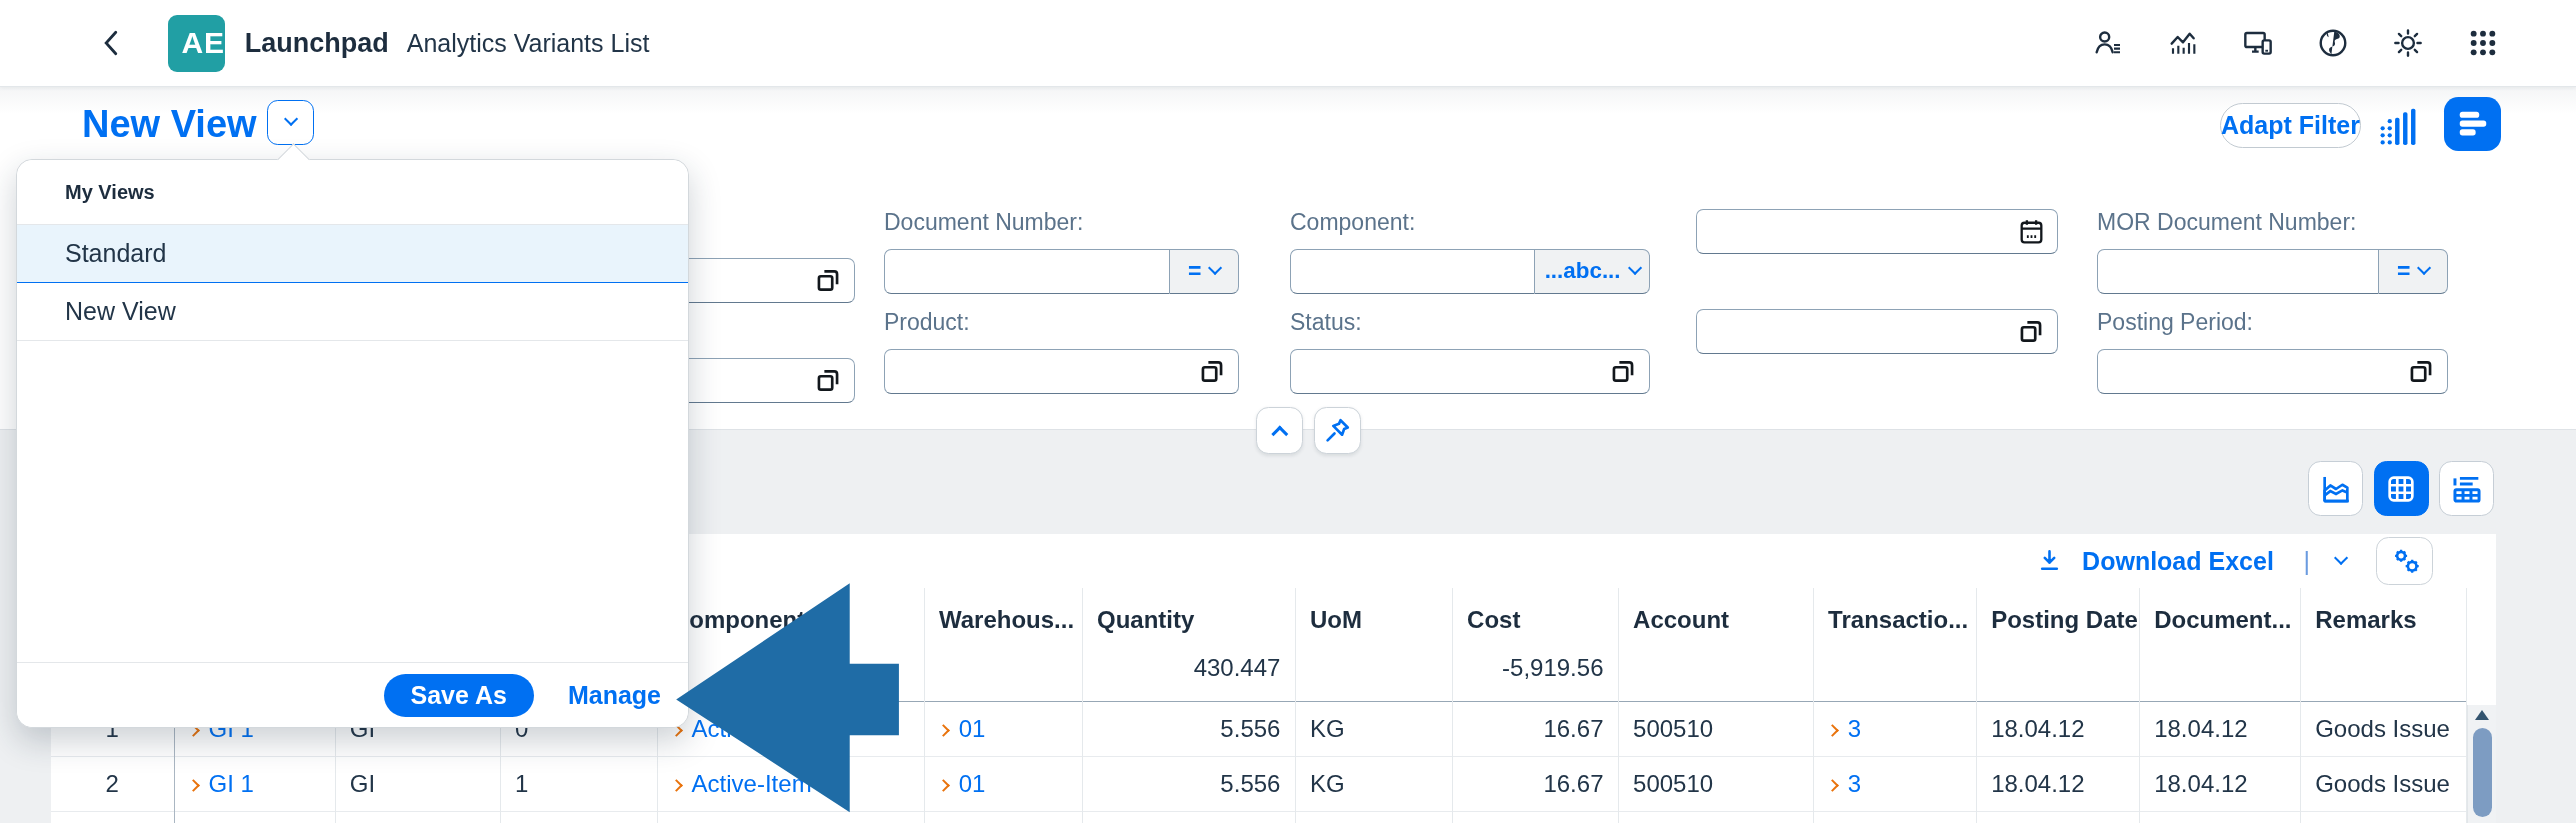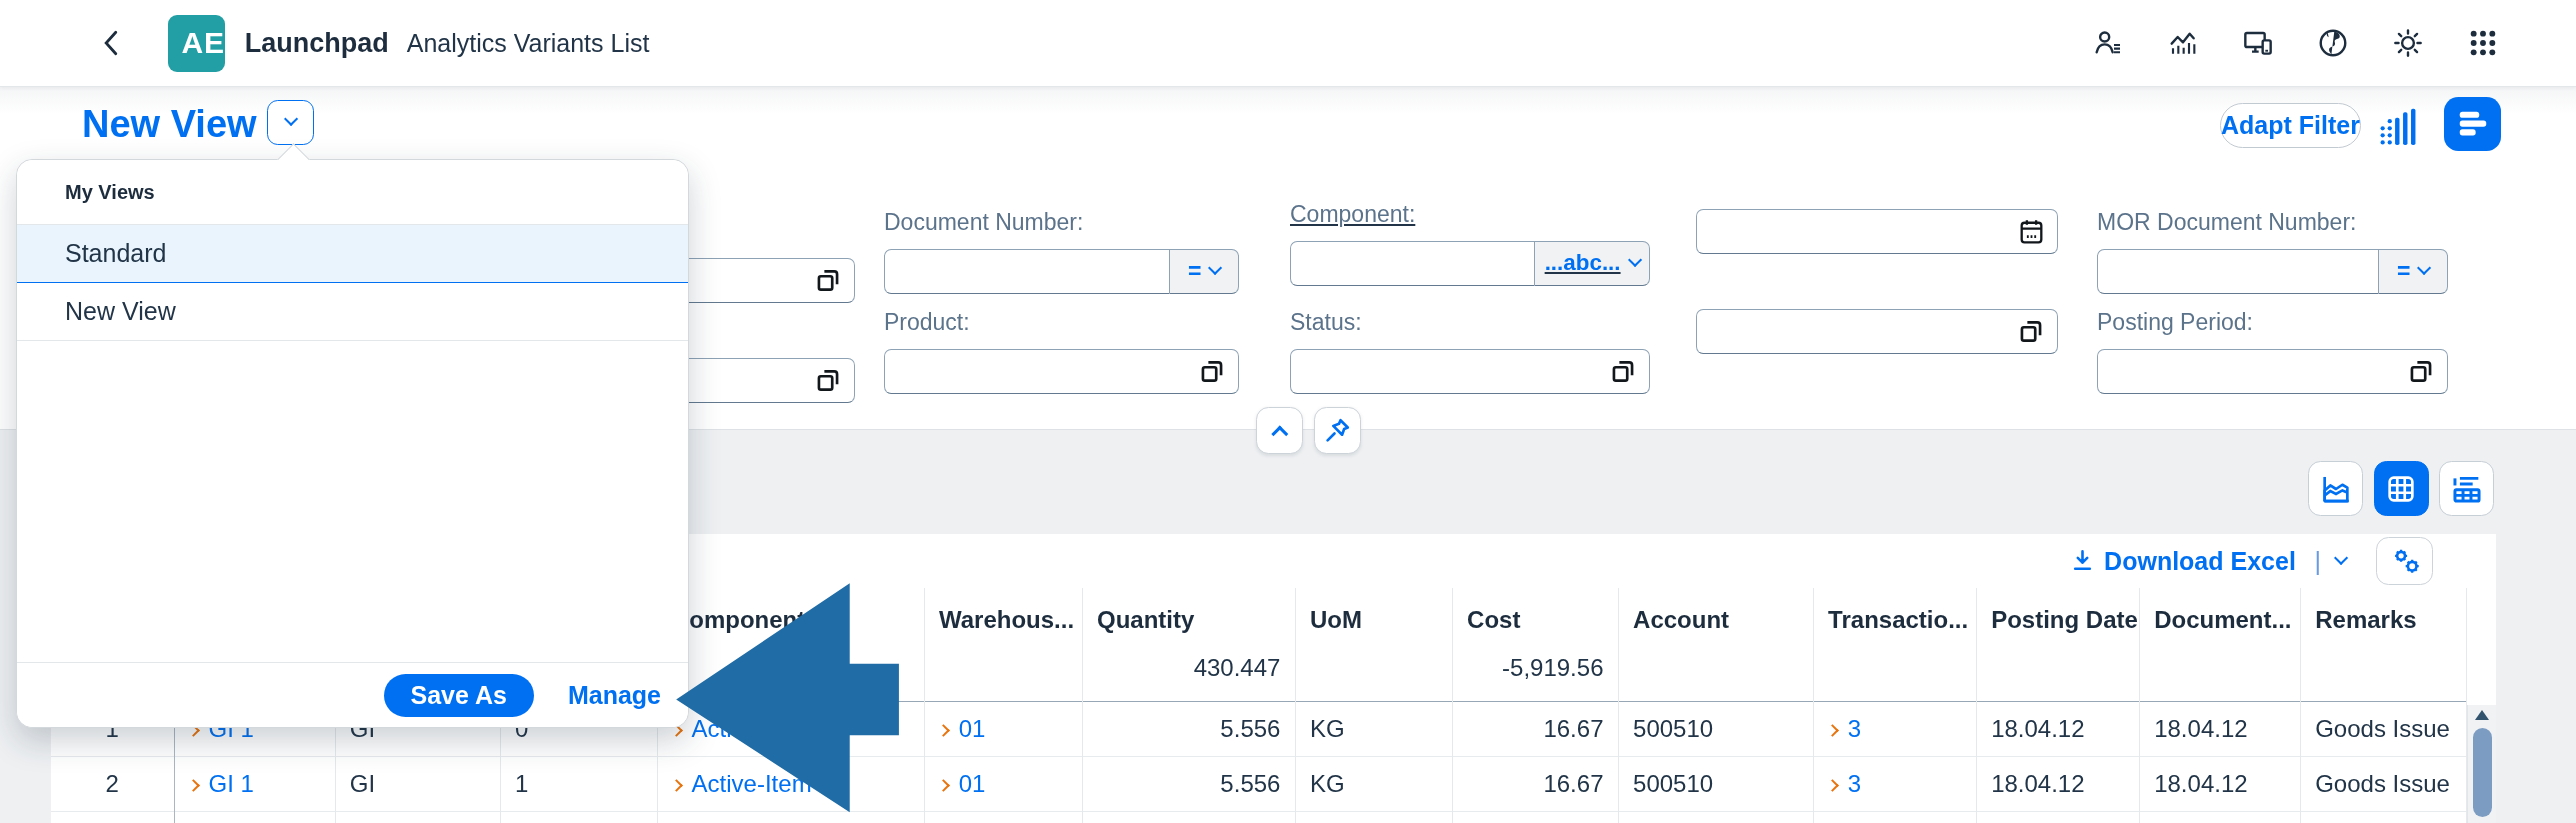--- a/index.html
+++ b/index.html
@@ -91,21 +91,21 @@
   }
   .vs-btn.active { background:#0070f2; border-color:#0070f2; }
 
   
   .tablecard {
     position:absolute; left:51px; top:534px; width:2445px; height:290px;
     background:#fff; z-index:2;
   }
   .ttoolbar { position:absolute; left:0; top:0; width:2416px; height:54px; background:#fff;
     display:flex; align-items:center; justify-content:flex-end; }
-  .dl-link { display:flex; align-items:center; gap:8px; color:#0070f2; font-size:25px; font-weight:600; cursor:pointer; }
+  .dl-link { display:flex; align-items:center; gap:19px; color:#0070f2; font-size:25px; font-weight:600; cursor:pointer; }
   .dl-sep { color:#6a9be0; font-weight:400; margin:0 7.2px 0 10.7px; font-size:25px; }
   .gear-btn {
     width:57px; height:48px; border:0.9px solid #ccd3d9; border-radius:12.5px; background:#fff;
     margin:0 34px 0 30px; cursor:pointer; display:flex; align-items:center; justify-content:center;
   }
   table.grid { border-collapse:collapse; table-layout:fixed; width:2416px; position:absolute; left:0; top:54px; }
   table.grid td, table.grid th { border-right:0.9px solid #e5e9ec; overflow:hidden; white-space:nowrap; }
   table.grid th { font-size:24px; font-weight:600; color:#1d2d3e; text-align:left; padding:18px 14.3px 5.4px 14.3px; vertical-align:top; height:59px; }
   tr.totals td { font-size:24px; color:#223548; padding:5.4px 14.3px 16px 14.3px; height:54px; vertical-align:middle; }
   tr.totals { border-bottom:1.8px solid #97a7b5; }
@@ -279,21 +279,21 @@
       <span class="flabel">Document Number:</span>
       <div class="fgroup">
         <input class="finput with-addon" value="" style="">
         <span class="faddon">
           <span>=</span>
             <i class="chev-down-b"></i>
         </span>
       </div>
     </div>
 
-    <div class="ffield" style="left:1290px; top:114px; width:360px;text-decoration:underline;">
+    <div class="ffield" style="left:1290px; top:122px; width:360px;">
       <span class="flabel">Component:</span>
       <div class="fgroup">
         <input class="finput with-addon" value="" style="">
         <span class="faddon wide">
           <span>...abc...</span>
             <i class="chev-down-b"></i>
         </span>
       </div>
     </div>
 

